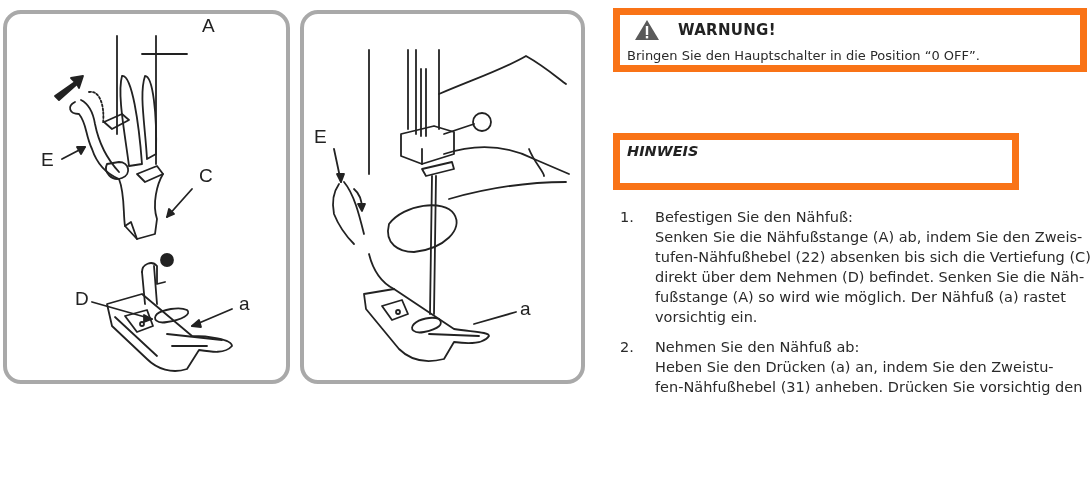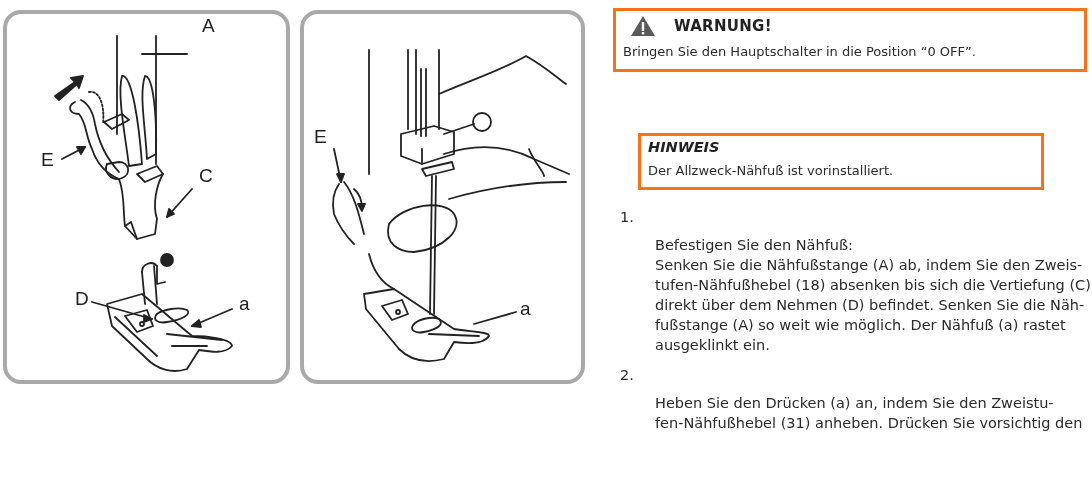--- a/index.html
+++ b/index.html
@@ -3,31 +3,31 @@
 <meta charset="utf-8">
 <style>
   html, body { margin: 0; padding: 0; background: #ffffff; }
   body { width: 1092px; height: 477px; position: relative; overflow: hidden;
          font-family: "DejaVu Sans", "Liberation Sans", sans-serif; color: #2a2a2a; }
   .panel { position: absolute; border: 4px solid #a9a9a9; border-radius: 18px; background: #fff; box-sizing: border-box; }
   #panel1 { left: 3px; top: 10px; width: 287px; height: 374px; }
   #panel2 { left: 300px; top: 10px; width: 285px; height: 374px; }
   .panel svg { position: absolute; left: 0; top: 0; }
   .lbl { position: absolute; font-family: "Liberation Sans", sans-serif; font-size: 19px; color: #222; line-height: 1; }
-  .box { position: absolute; border: 3px solid #f97316; box-sizing: border-box; background: #fff; }
+  .box { position: absolute; border: 7px solid #f97316; box-sizing: border-box; background: #fff; }
   #warn-box { left: 613px; top: 8px; width: 474px; height: 64px; }
-  #note-box { left: 638px; top: 133px; width: 406px; height: 57px; }
+  #note-box { left: 613px; top: 133px; width: 406px; height: 57px; }
   .warn-head { position: absolute; left: 14px; top: 4px; display: flex; align-items: center; }
   .warn-title { font-weight: bold; font-size: 15px; letter-spacing: 0.3px; margin-left: 18px; color: #222; }
   .box-text { position: absolute; left: 7px; font-size: 13px; color: #2a2a2a; white-space: nowrap; }
   .note-title { position: absolute; left: 7px; top: 3px; font-weight: bold; font-style: italic; font-size: 14.5px; color: #222; }
   .steps { position: absolute; left: 620px; top: 207px; width: 468px; font-size: 14.5px; line-height: 20px; color: #2a2a2a; }
   .step { display: flex; margin-bottom: 10px; }
   .step-num { width: 35px; flex: none; }
-  .step-body { flex: 1; margin-top: 28px; }
+  .step-body { flex: 1; }
   .step-body div { white-space: nowrap; }
 </style>
 </head>
 <body>
 
 <div class="panel" id="panel1">
   <svg width="279" height="366" viewBox="0 0 279 366" fill="none" stroke="#222" stroke-width="1.8" stroke-linecap="round" stroke-linejoin="round">
 
     <line x1="110" y1="22" x2="110" y2="120"></line>
     <line x1="149" y1="22" x2="149" y2="150"></line>
@@ -133,35 +133,35 @@
       <rect x="11.8" y="7" width="2.4" height="9" fill="#fff"></rect>
       <rect x="11.8" y="17" width="2.4" height="2.4" fill="#fff"></rect>
     </svg>
     <span class="warn-title">WARNUNG!</span>
   </div>
   <div class="box-text" style="top:33px;">Bringen Sie den Hauptschalter in die Position “0 OFF”.</div>
 </div>
 
 <div class="box" id="note-box">
   <div class="note-title">HINWEIS</div>
-  <div class="box-text" style="top:27px;">Der Allzweck-Nähfuß ist vorinstalliert.</div>
 </div>
 
 <div class="steps">
   <div class="step">
     <div class="step-num">1.</div>
     <div class="step-body">
       <div>Befestigen Sie den Nähfuß:</div>
       <div>Senken Sie die Nähfußstange (A) ab, indem Sie den Zweis-</div>
-      <div>tufen-Nähfußhebel (18) absenken bis sich die Vertiefung (C)</div>
+      <div>tufen-Nähfußhebel (22) absenken bis sich die Vertiefung (C)</div>
       <div>direkt über dem Nehmen (D) befindet. Senken Sie die Näh-</div>
-      <div>fußstange (A) so weit wie möglich. Der Nähfuß (a) rastet</div>
-      <div>ausgeklinkt ein.</div>
+      <div>fußstange (A) so wird wie möglich. Der Nähfuß (a) rastet</div>
+      <div>vorsichtig ein.</div>
     </div>
   </div>
   <div class="step">
     <div class="step-num">2.</div>
     <div class="step-body">
+      <div>Nehmen Sie den Nähfuß ab:</div>
       <div>Heben Sie den Drücken (a) an, indem Sie den Zweistu-</div>
       <div>fen-Nähfußhebel (31) anheben. Drücken Sie vorsichtig den</div>
     </div>
   </div>
 </div>
 
 </body></html>

